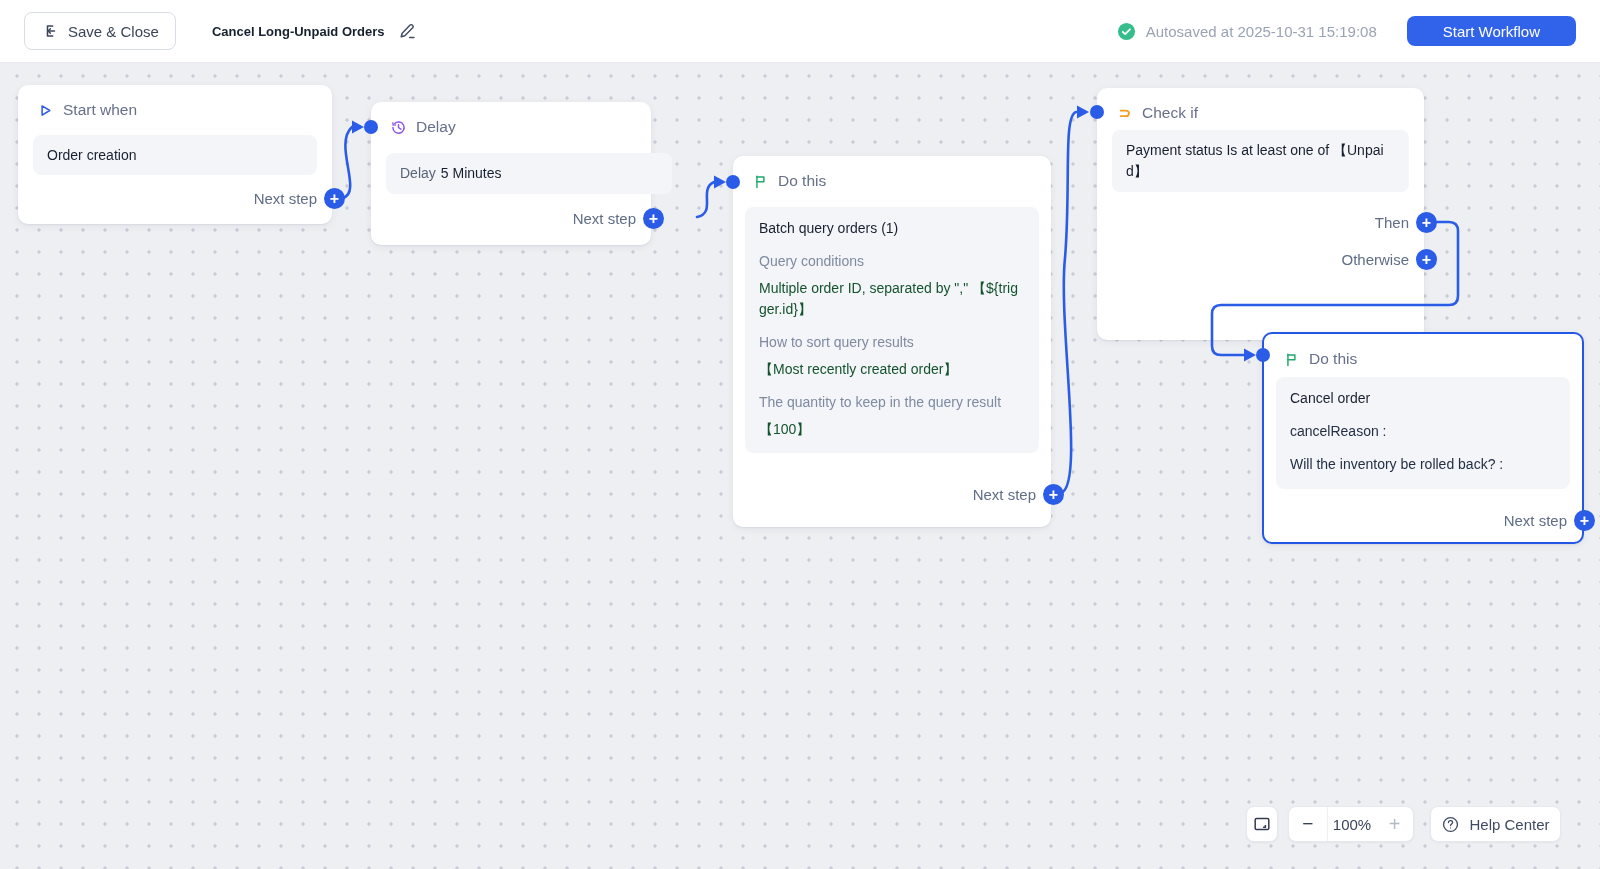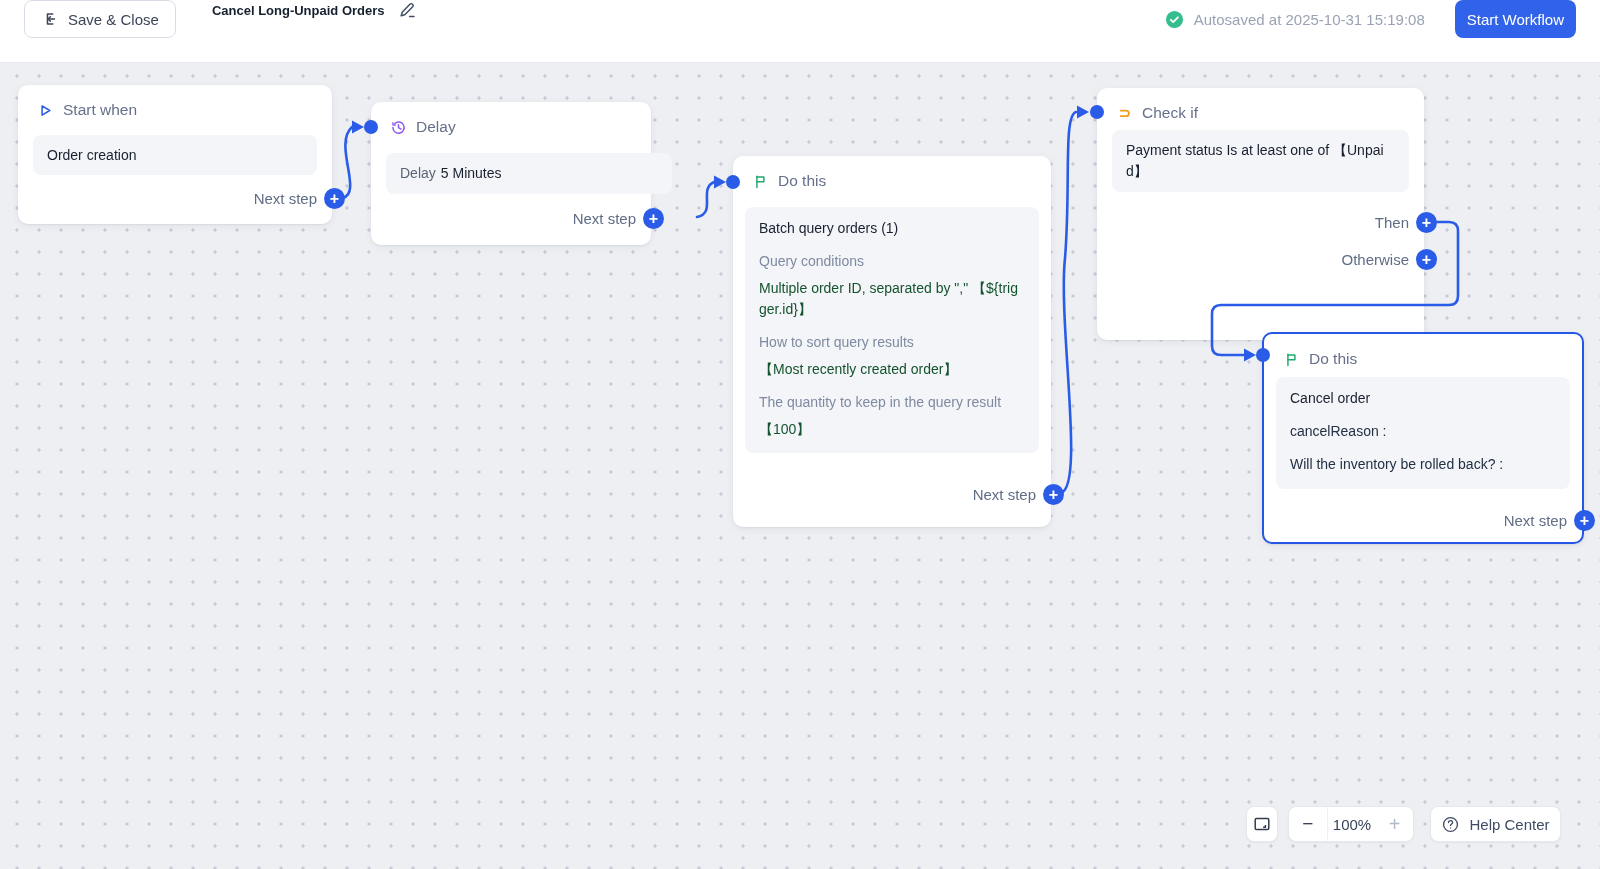--- a/index.html
+++ b/index.html
@@ -3,29 +3,29 @@
 <meta charset="utf-8">
 <style>
   * { margin:0; padding:0; box-sizing:border-box; }
   html,body { width:1600px; height:869px; overflow:hidden; }
   body { font-family:"Liberation Sans","DejaVu Sans",sans-serif; background:#edeff3; }
 
   .app { position:relative; width:1600px; height:869px; }
 
   
   .topbar { position:absolute; top:0; left:0; width:1600px; height:63px; background:#ffffff;
-            border-bottom:1px solid #e7e9ef; display:flex; align-items:flex-start; z-index:100; }
+            border-bottom:1px solid #e7e9ef; display:flex; align-items:center; z-index:100; }
   .btn-save { display:flex; align-items:center; gap:9px; margin-left:24px; height:38px; padding:0 16px;
               background:#fff; border:1px solid #d8dde5; border-radius:8px; color:#3b4557; font-size:15px;
               cursor:pointer; }
   .wf-title { margin-left:36px; font-size:13px; font-weight:700; color:#15202f; display:flex; align-items:center; gap:12px; }
   .edit-pencil { display:inline-flex; cursor:pointer; }
   .topbar-right { margin-left:auto; display:flex; align-items:center; gap:30px; margin-right:24px; }
   .autosave { display:flex; align-items:center; gap:10px; color:#9aa3b4; font-size:15px; }
-  .btn-start { height:38px; padding:0 12px; background:#3063e9; border:none; border-radius:8px; color:#fff;
+  .btn-start { height:30px; padding:0 36px; background:#3063e9; border:none; border-radius:8px; color:#fff;
                font-size:15px; font-weight:500; cursor:pointer; }
 
   
   .canvas { position:absolute; top:63px; left:0; width:1600px; height:806px; background-color:#edeff3;
             background-image:radial-gradient(circle, #c9ccd8 1.5px, transparent 1.7px);
             background-size:22px 22px; background-position:6px 2px; }
 
   
   .node { position:absolute; background:#fff; border-radius:10px;
           box-shadow:0 1px 2px rgba(23,34,56,.06), 0 2px 8px rgba(23,34,56,.06); z-index:10; }

